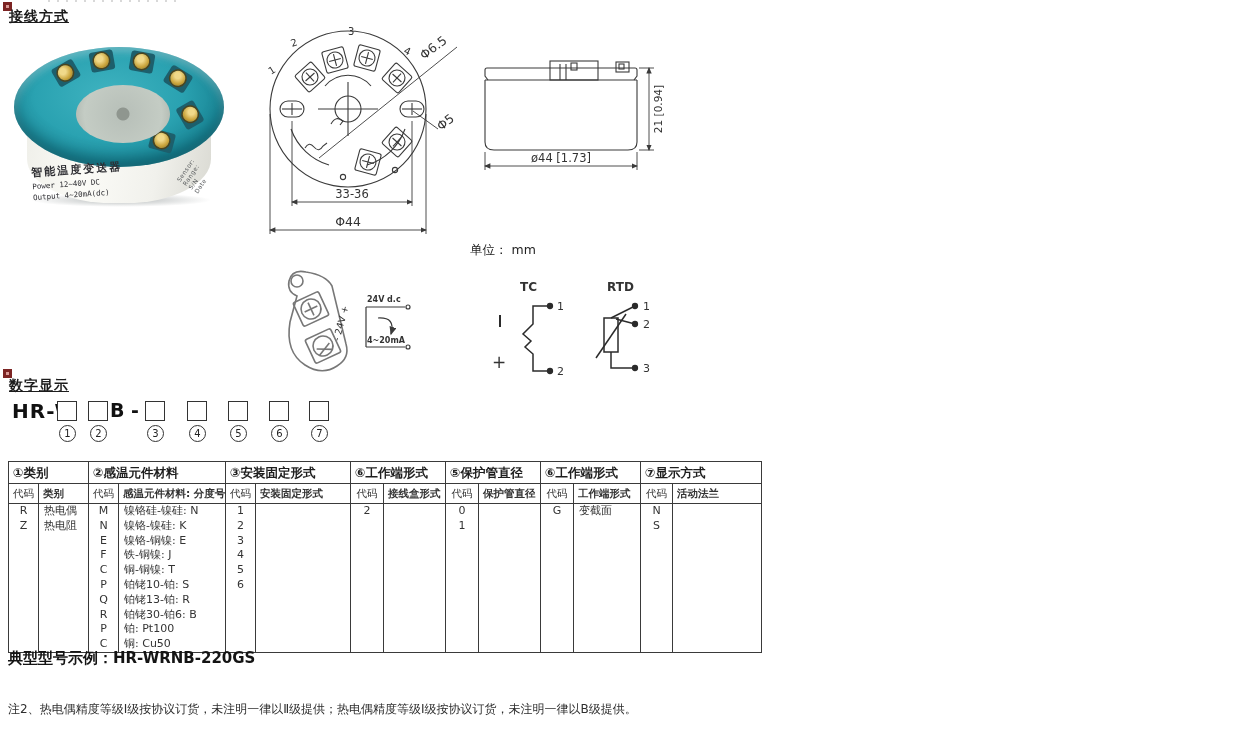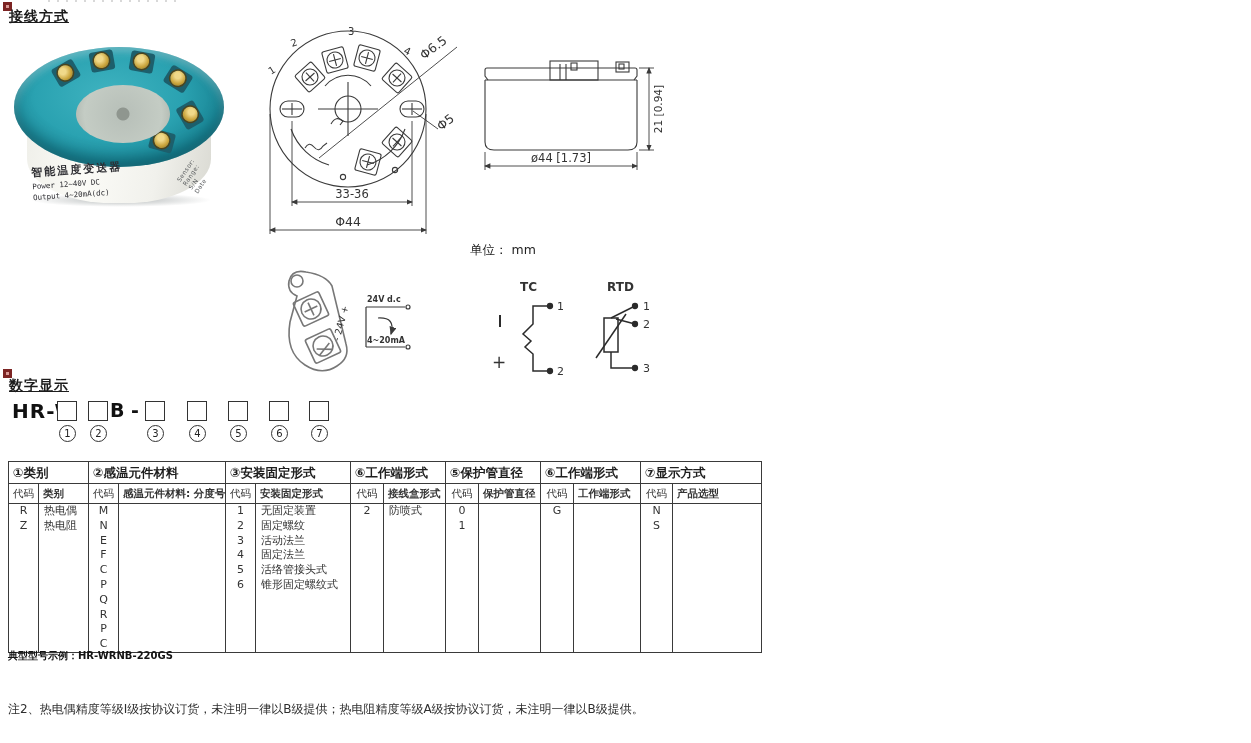--- a/index.html
+++ b/index.html
@@ -54,21 +54,21 @@
   .tg-title{height:22px;line-height:22px;border-bottom:1px solid #3a3a3a;font-weight:bold;
       font-size:12.5px;padding-left:4px;box-sizing:border-box;white-space:nowrap;overflow:hidden;color:#1e1e1e;}
   .tg-sub{display:flex;height:19px;line-height:19px;border-bottom:1px solid #3a3a3a;font-size:10.5px;color:#333;}
   .tg-sub .sc{border-right:1px solid #3a3a3a;text-align:center;box-sizing:border-box;flex-shrink:0;}
   .tg-sub .sd{flex:1;padding-left:4px;white-space:nowrap;overflow:hidden;font-weight:bold;}
   .tg-body{display:flex;height:148px;font-size:11px;color:#333;}
   .tg-body .colc{border-right:1px solid #3a3a3a;box-sizing:border-box;flex-shrink:0;}
   .trc{height:14.8px;line-height:14.8px;text-align:center;}
   .trd{height:14.8px;line-height:14.8px;padding-left:5px;white-space:nowrap;overflow:hidden;}
 
-  .example-line{position:absolute;left:8px;top:649px;font-size:10px;font-weight:bold;color:#141414;}
+  .example-line{position:absolute;left:8px;top:649px;font-size:15px;font-weight:bold;color:#141414;}
   .note-line{position:absolute;left:8px;font-size:12px;color:#2e2e2e;white-space:nowrap;}
 </style>
 </head>
 <body>
 
 <div class="page">
 
   <div class="remnant"></div>
 
   <span class="bullet-icon" style="top:2px"></span>
@@ -354,59 +354,60 @@
             <div class="trc">N</div>
             <div class="trc">E</div>
             <div class="trc">F</div>
             <div class="trc">C</div>
             <div class="trc">P</div>
             <div class="trc">Q</div>
             <div class="trc">R</div>
             <div class="trc">P</div>
             <div class="trc">C</div>
           </div>
+          <div style="flex:1">
+            <div class="trd">镍铬硅-镍硅: N</div>
+            <div class="trd">镍铬-镍硅: K</div>
+            <div class="trd">镍铬-铜镍: E</div>
+            <div class="trd">铁-铜镍: J</div>
+            <div class="trd">铜-铜镍: T</div>
+            <div class="trd">铂铑10-铂: S</div>
+            <div class="trd">铂铑13-铂: R</div>
+            <div class="trd">铂铑30-铂6: B</div>
+            <div class="trd">铂: Pt100</div>
+            <div class="trd">铜: Cu50</div>
+          </div>
         </div>
       </div>
       <div class="tg" style="width: 125px;">
         <div class="tg-title">③安装固定形式</div>
         <div class="tg-sub">
           <span class="sc" style="width:30px">代码</span>
           <span class="sd">安装固定形式</span>
         </div>
         <div class="tg-body">
           <div class="colc" style="width:30px">
             <div class="trc">1</div>
             <div class="trc">2</div>
             <div class="trc">3</div>
             <div class="trc">4</div>
             <div class="trc">5</div>
             <div class="trc">6</div>
           </div>
-          <div style="flex:1">
-            <div class="trd">无固定装置</div>
-            <div class="trd">固定螺纹</div>
-            <div class="trd">活动法兰</div>
-            <div class="trd">固定法兰</div>
-            <div class="trd">活络管接头式</div>
-            <div class="trd">锥形固定螺纹式</div>
-          </div>
         </div>
       </div>
       <div class="tg" style="width: 95px;">
         <div class="tg-title">⑥工作端形式</div>
         <div class="tg-sub">
           <span class="sc" style="width:33px">代码</span>
           <span class="sd">接线盒形式</span>
         </div>
         <div class="tg-body">
           <div class="colc" style="width:33px">
             <div class="trc">2</div>
-          </div>
-          <div style="flex:1">
-            <div class="trd">防喷式</div>
           </div>
         </div>
       </div>
       <div class="tg" style="width: 95px;">
         <div class="tg-title">⑤保护管直径</div>
         <div class="tg-sub">
           <span class="sc" style="width:33px">代码</span>
           <span class="sd">保护管直径</span>
         </div>
         <div class="tg-body">
@@ -419,34 +420,37 @@
       <div class="tg" style="width: 100px;">
         <div class="tg-title">⑥工作端形式</div>
         <div class="tg-sub">
           <span class="sc" style="width:33px">代码</span>
           <span class="sd">工作端形式</span>
         </div>
         <div class="tg-body">
           <div class="colc" style="width:33px">
             <div class="trc">G</div>
           </div>
+          <div style="flex:1">
+            <div class="trd">变截面</div>
+          </div>
         </div>
       </div>
       <div class="tg" style="width: 120px;">
         <div class="tg-title">⑦显示方式</div>
         <div class="tg-sub">
           <span class="sc" style="width:32px">代码</span>
-          <span class="sd">产品选型</span>
+          <span class="sd">活动法兰</span>
         </div>
         <div class="tg-body">
           <div class="colc" style="width:32px">
             <div class="trc">N</div>
             <div class="trc">S</div>
             <div class="trc"></div>
           </div>
         </div>
       </div>
     </div>
 
   <div class="example-line">典型型号示例：HR-WRNB-220GS</div>
-  <div class="note-line" style="top:701px">注2、热电偶精度等级I级按协议订货，未注明一律以B级提供；热电阻精度等级A级按协议订货，未注明一律以B级提供。</div>
+  <div class="note-line" style="top:701px">注2、热电偶精度等级I级按协议订货，未注明一律以Ⅱ级提供；热电偶精度等级I级按协议订货，未注明一律以B级提供。</div>
 
 </div>
 
 </body></html>

